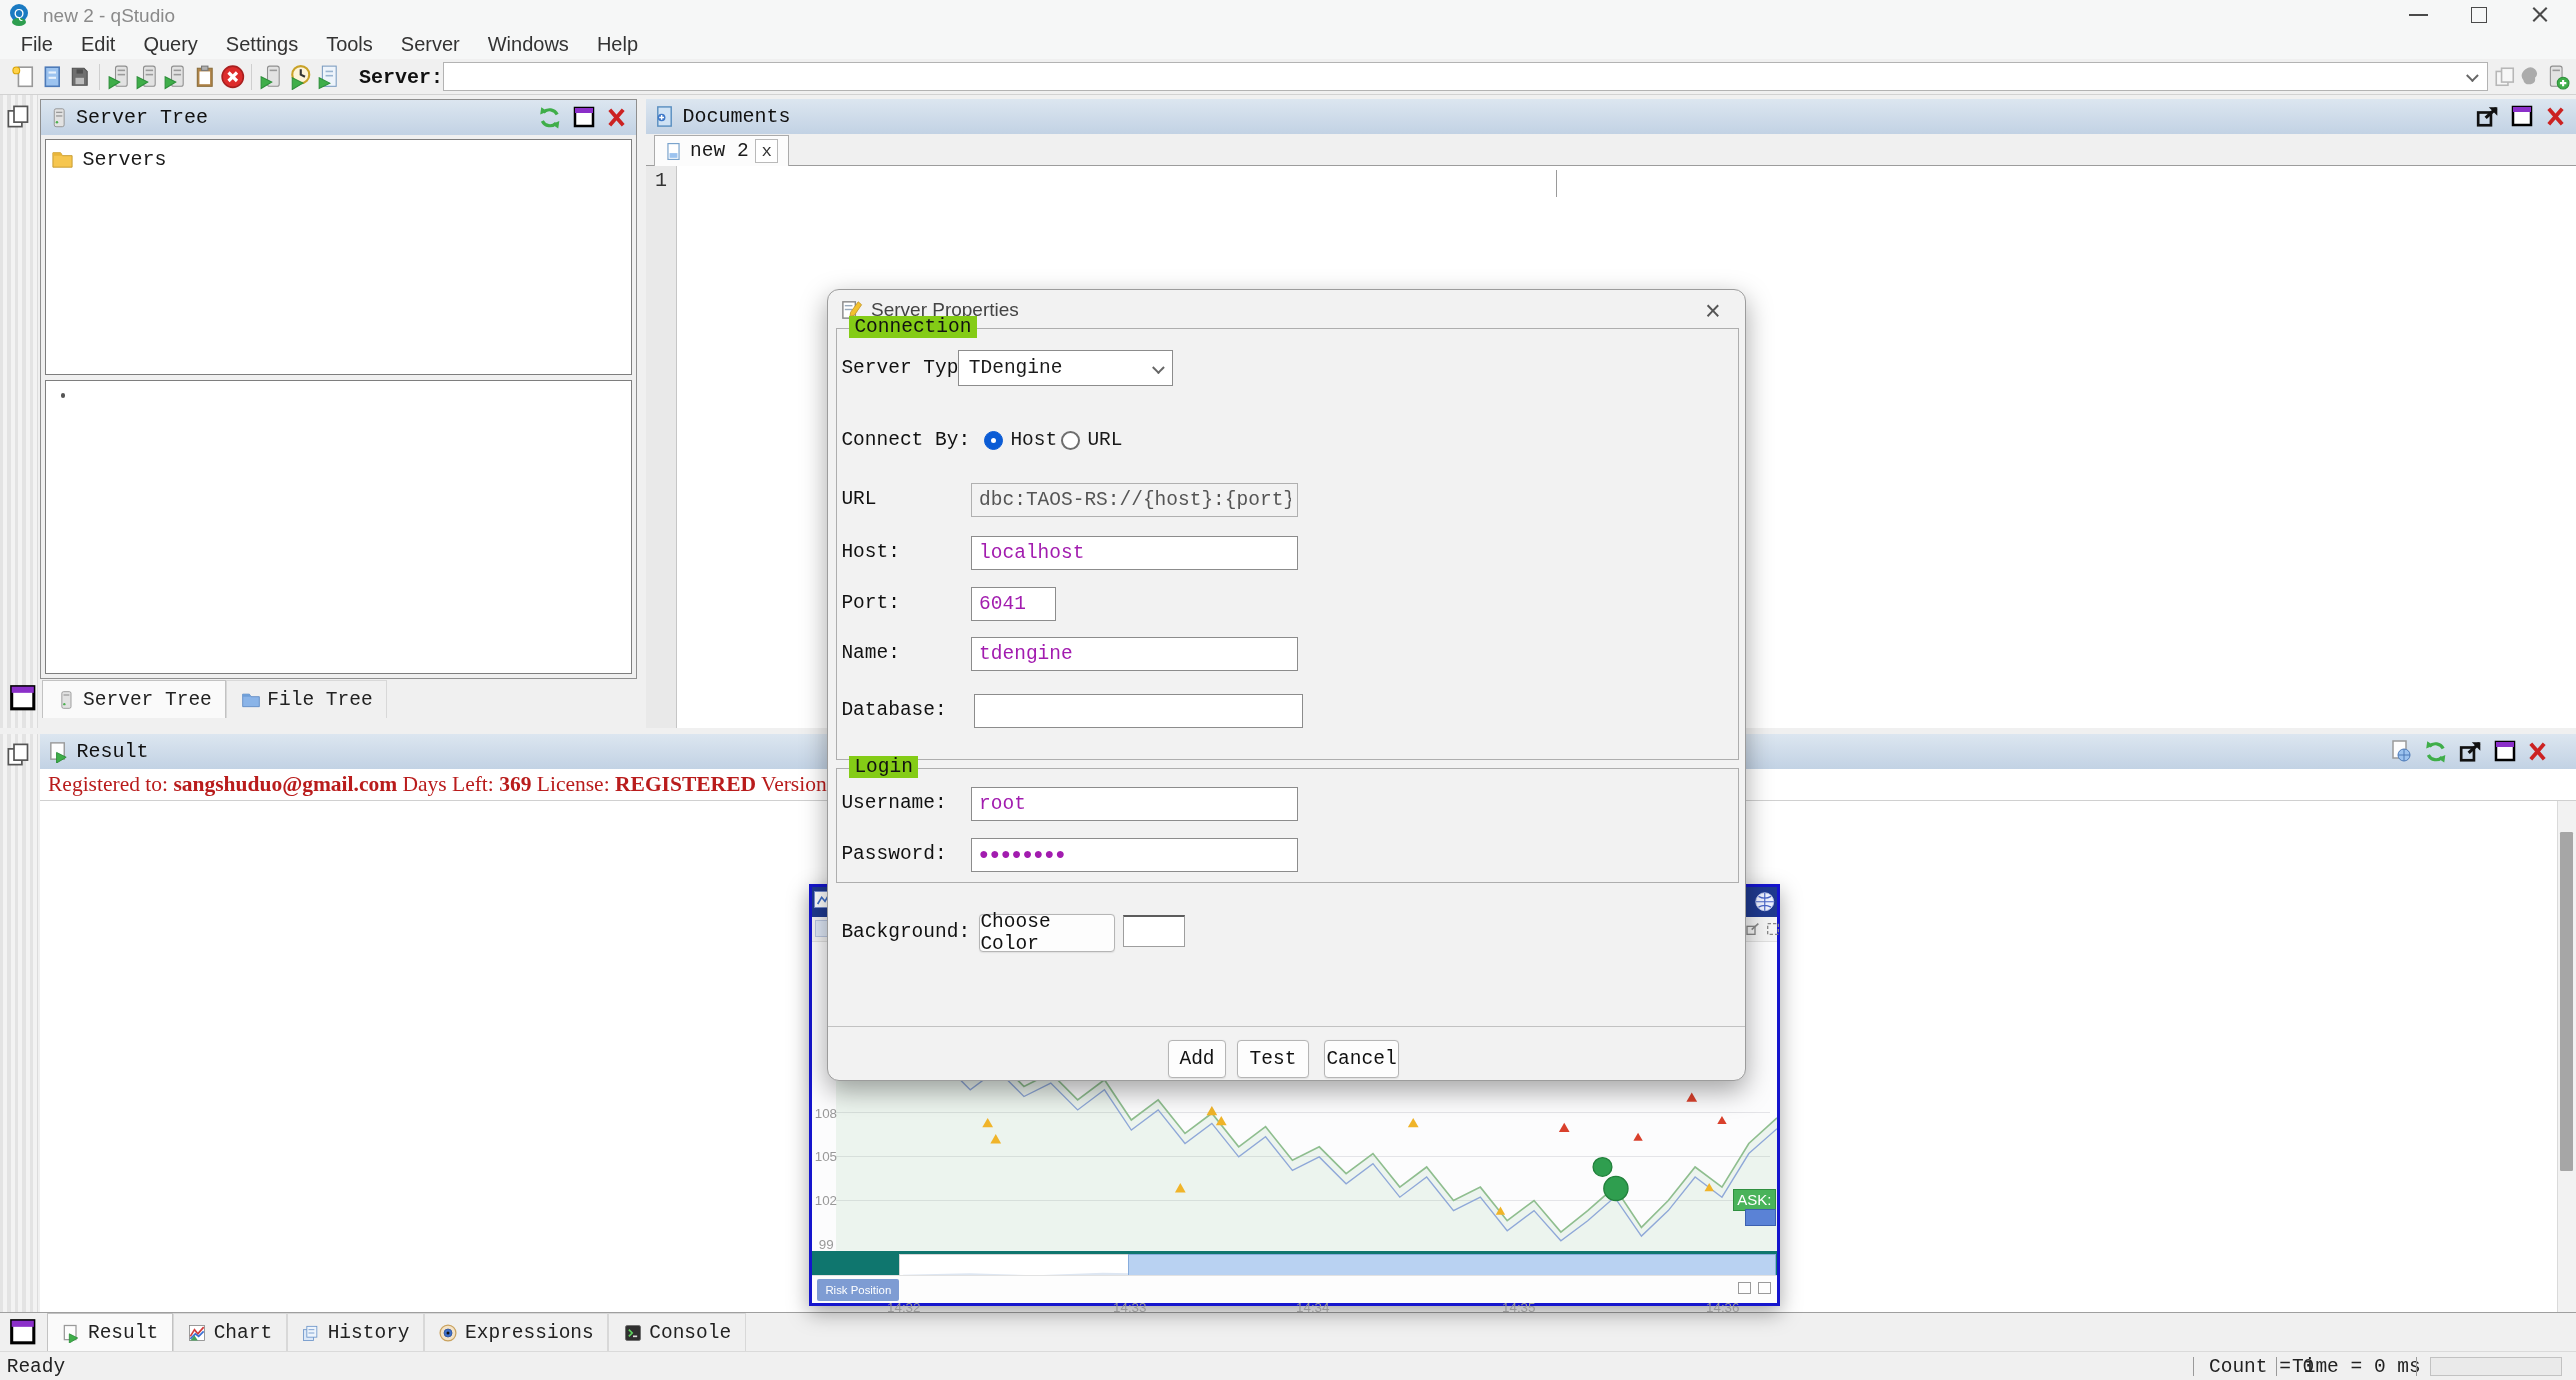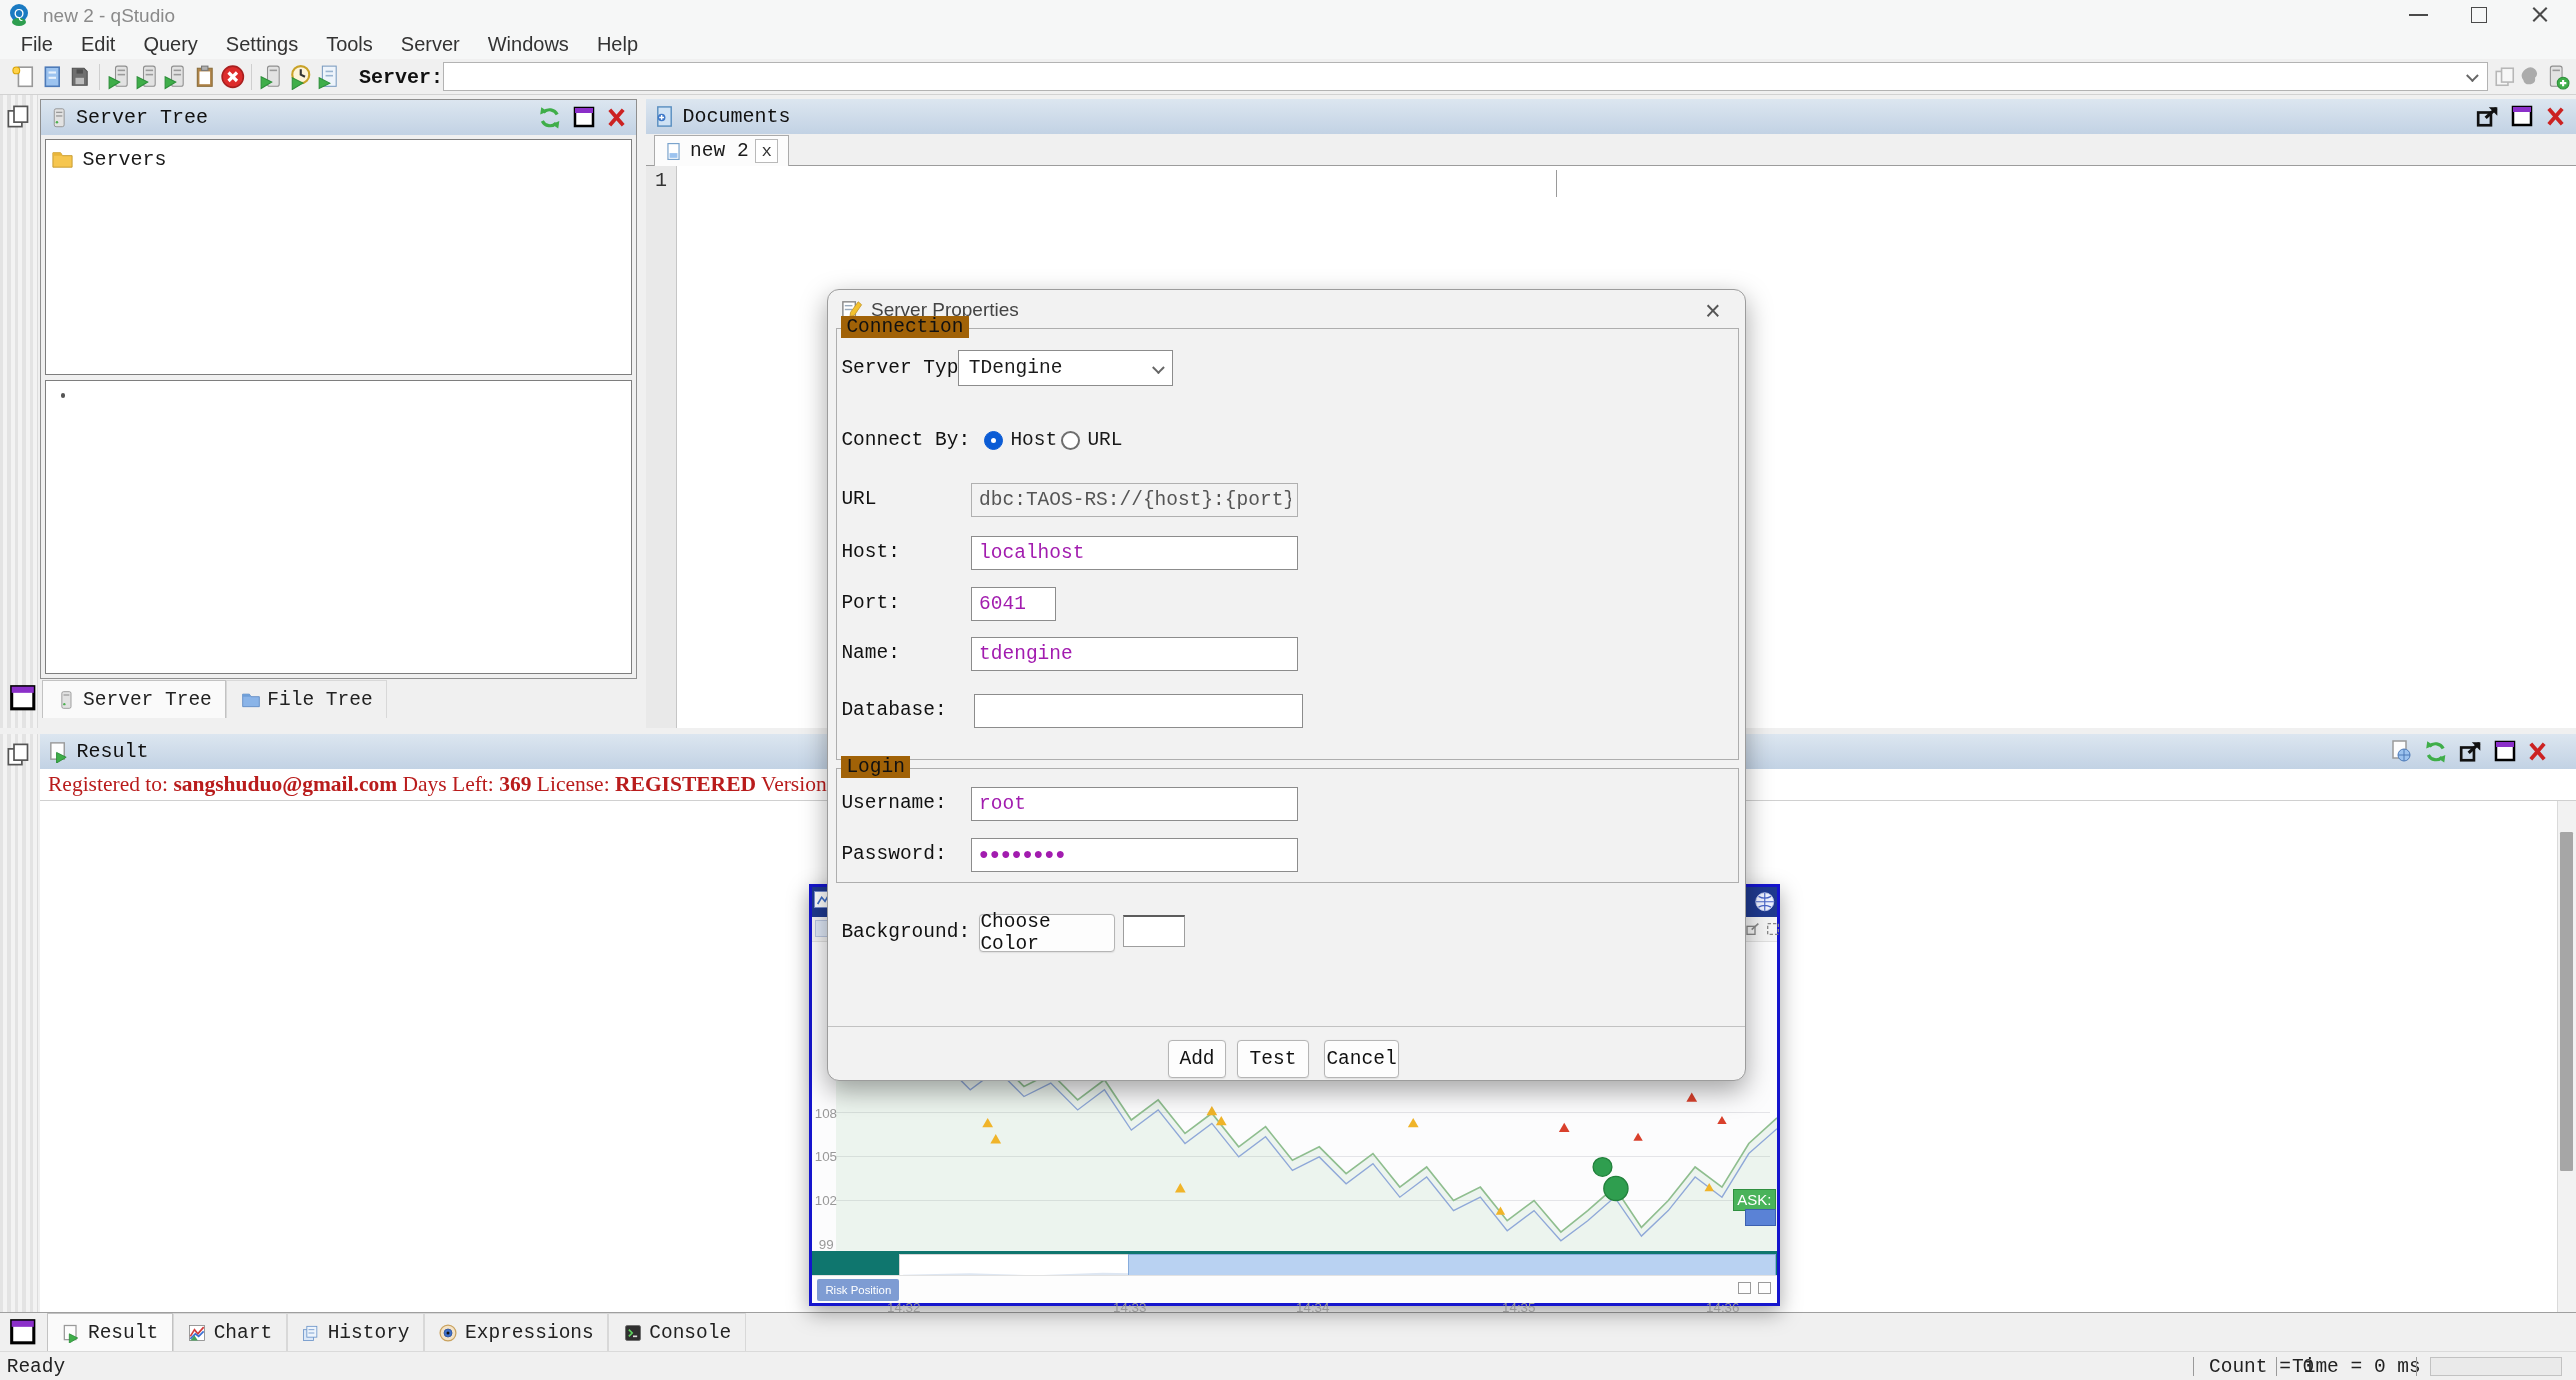--- a/index.html
+++ b/index.html
@@ -107,21 +107,21 @@
 
   
   .dialog { position:absolute; left:827px; top:289px; width:919px; height:792px; z-index:10;
             background:#f2f2f2; border:0.7px solid #9c9c9c; border-radius:12px;
             box-shadow:0 9.4px 27px rgba(0,0,0,.35); }
   .dlg-title { position:absolute; left:12px; top:8px; display:flex; align-items:center; gap:8px;
                font-family:"Liberation Sans",sans-serif; font-size:19px; color:#444; }
   .dlg-close { position:absolute; right:17.4px; top:6.7px; width:29.5px; height:29.5px; display:flex; align-items:center;
                justify-content:center; font-family:"Liberation Sans",sans-serif; font-size:27px; color:#555; }
   .group { position:absolute; left:8px; width:903px; border:1.3px solid #aeaeae; }
-  .legendlbl { position:absolute; left:4px; top:-13.4px; background:#a16207; padding:0 5.4px; font-size:19.5px; color:#111; }
+  .legendlbl { position:absolute; left:12px; top:-13.4px; background:#84cc16; padding:0 5.4px; font-size:19.5px; color:#111; }
   .drow { position:absolute; left:13.4px; right:13.4px; height:38px; }
   .drow .lbl { position:absolute; left:0; top:6.7px; font-size:19.5px; color:#111; }
   .tfield { position:absolute; height:34px; background:#fff; border:1.3px solid #8c8c8c; font-family:"Liberation Mono",monospace;
             font-size:19.5px; color:#a21caf; padding:0 6.7px; }
   .tfield:disabled,.tfield.dis { background:#f2f2f2; color:#555; border-color:#b0b0b0; }
   .combo { position:absolute; height:36px; background:#fff; border:0.7px solid #8c8c8c; font-size:19.5px;
            display:flex; align-items:center; padding:0 9.4px; }
   .combo .chev { position:absolute; right:9.4px; top:12px; }
   .radio { position:absolute; top:9.4px; width:19px; height:19px; border-radius:50%; }
   .radio.on { background:#0b5cd5; border:1.3px solid #0b5cd5; }

